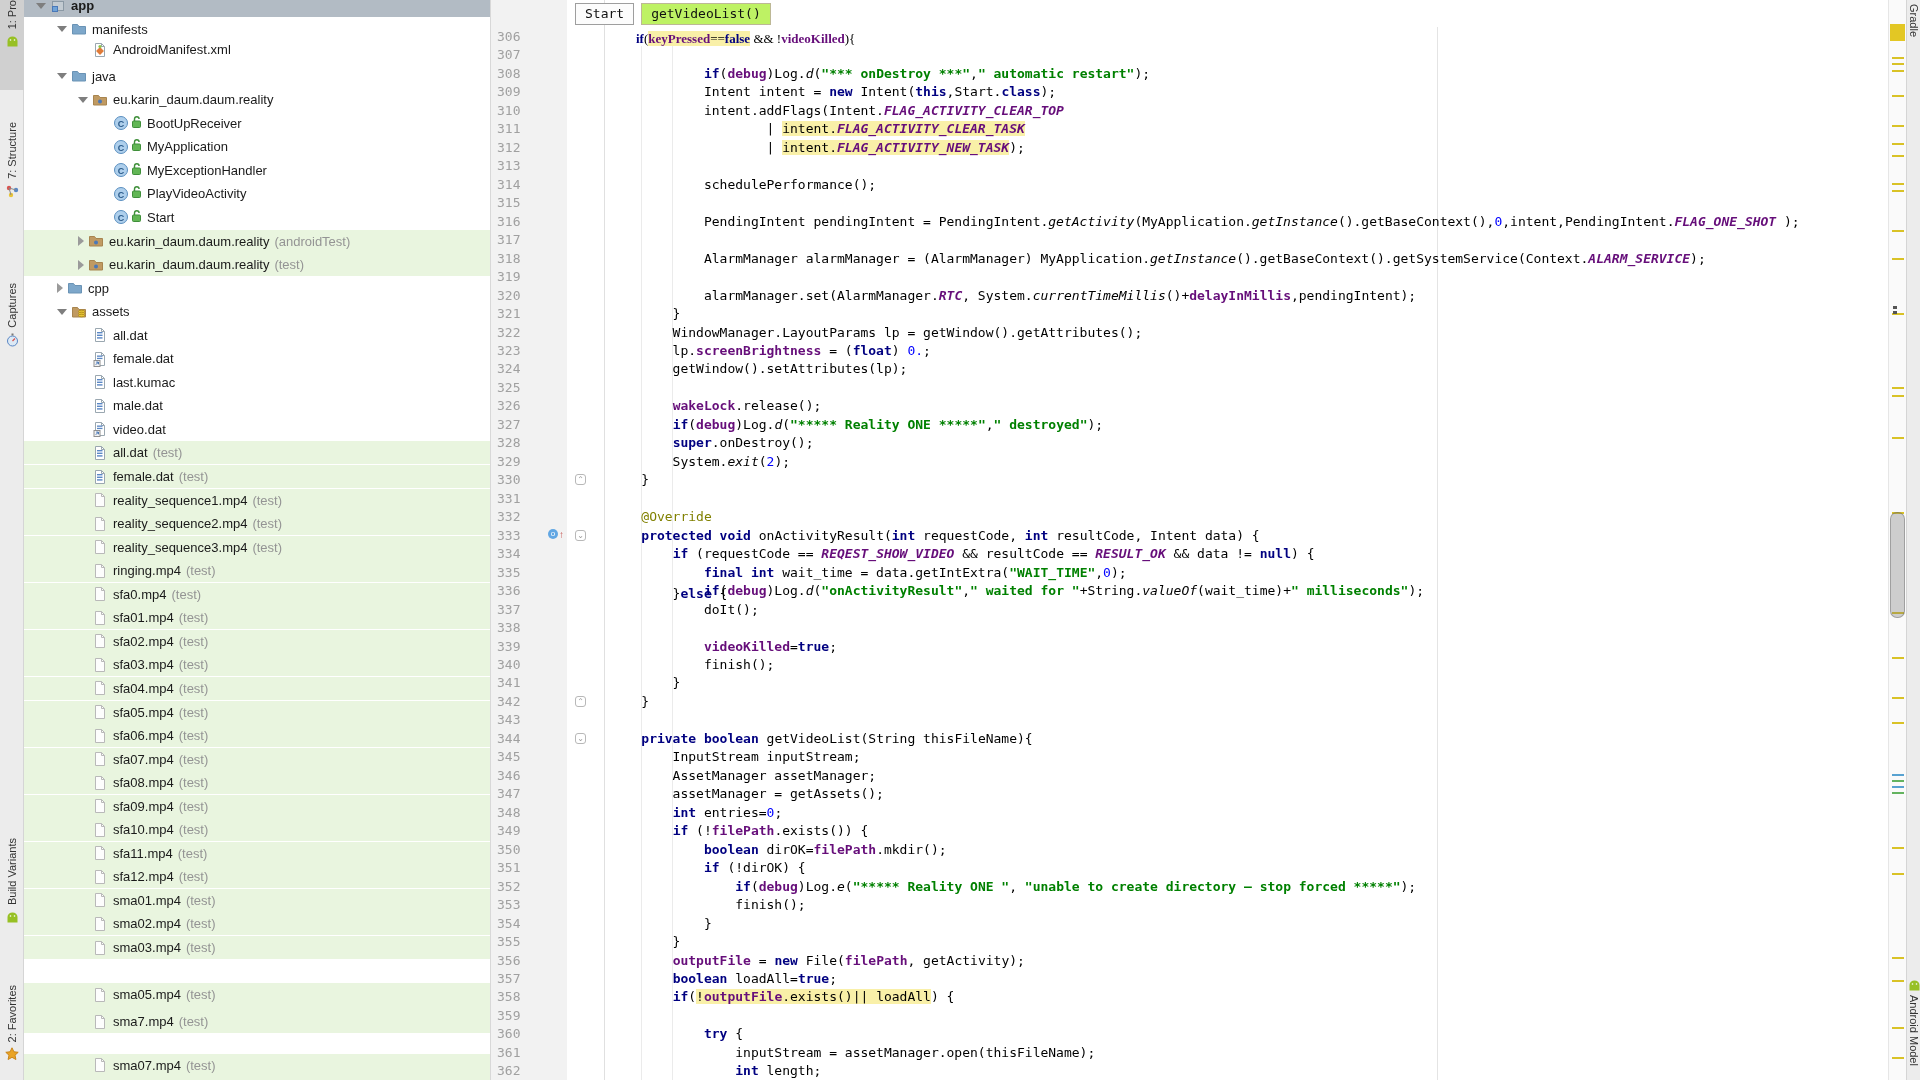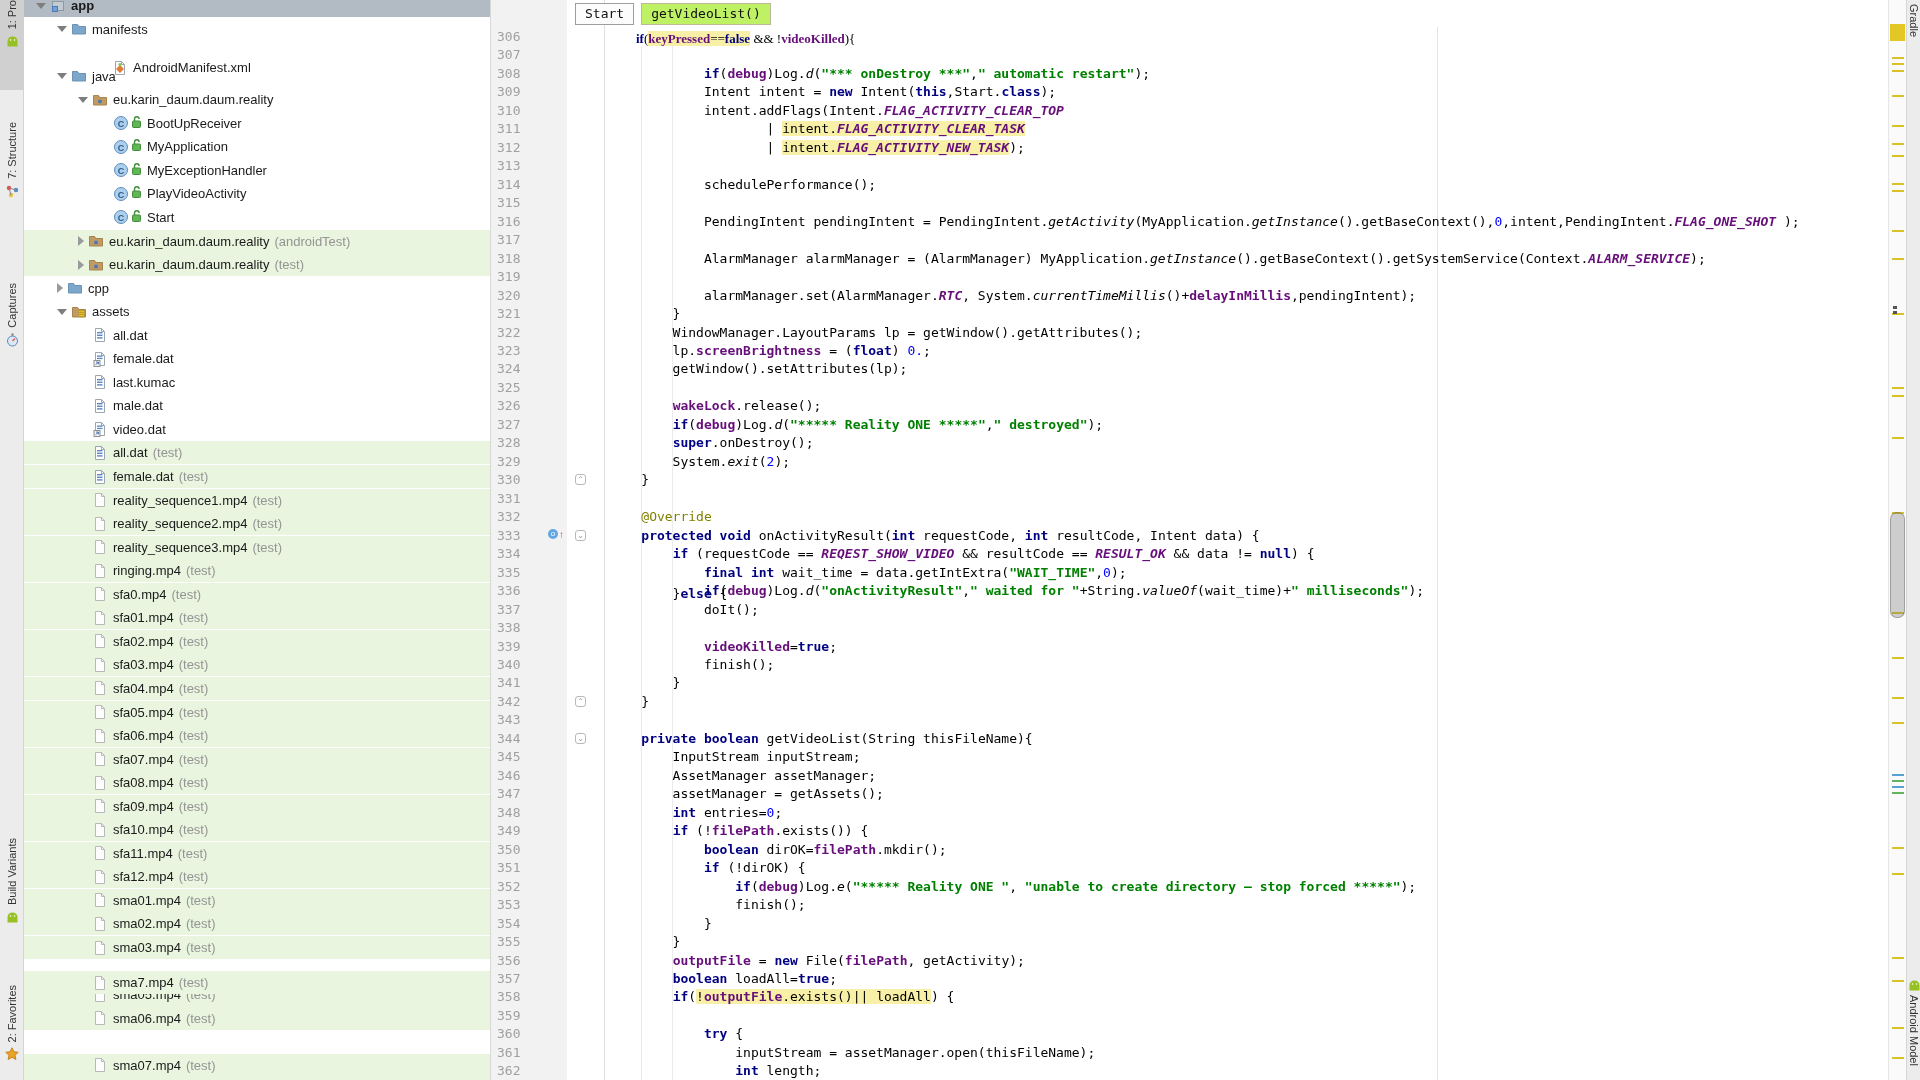--- a/index.html
+++ b/index.html
@@ -114,21 +114,21 @@
           </svg></span>
         <span class="tlabel">app</span>
       </div>
       <div class="trow" style="top: 17.55px; padding-left: 33px;">
         <span class="arrow down"></span>
         <span class="ticon"><svg width="16" height="16" viewBox="0 0 16 16" xmlns="http://www.w3.org/2000/svg">
             <path d="M1.5 3.5h5l1.5 2h6.5v7.5h-13z" fill="#7da7ca" stroke="#6a93b5"></path>
           </svg></span>
         <span class="tlabel">manifests</span>
       </div>
-      <div class="trow" style="top: 56px; padding-left: 74px; text-align: center;">
+      <div class="trow" style="top: 38px; padding-left: 54px; text-align: center;">
         <span class="arrow " style="width: 10px; border-left: none;"></span>
         <span class="ticon"><svg width="16" height="16" viewBox="0 0 16 16" xmlns="http://www.w3.org/2000/svg">
             <path d="M3.5 1.5h6l3 3v10h-9z" fill="#fff" stroke="#9aa7b0"></path>
             <path d="M9.5 1.5v3h3" fill="none" stroke="#9aa7b0"></path>
             <rect x="5.2" y="6.2" width="5.6" height="5.6" transform="rotate(45 8 9)" fill="#e07b39"></rect>
             <circle cx="8" cy="4.5" r="1.6" fill="#8bc34a"></circle>
           </svg></span>
         <span class="tlabel">AndroidManifest.xml</span>
       </div>
       <div class="trow" style="top: 64.65px; padding-left: 33px;">
@@ -522,21 +522,21 @@
       </div>
       <div class="trow green" style="top: 1006.65px; padding-left: 54px;">
         <span class="arrow " style="width: 10px; border-left: none;"></span>
         <span class="ticon"><svg width="16" height="16" viewBox="0 0 16 16" xmlns="http://www.w3.org/2000/svg">
             <path d="M3.5 1.5h6l3 3v10h-9z" fill="#fdfdfd" stroke="#b9b9b9"></path>
             <path d="M9.5 1.5v3h3" fill="none" stroke="#b9b9b9"></path>
           </svg></span>
         <span class="tlabel">sma06.mp4</span>
         <span class="tsuffix">(test)</span>
       </div>
-      <div class="trow green" style="top: 971px; padding-left: 54px;">
+      <div class="trow green" style="top: 1010px; padding-left: 54px;">
         <span class="arrow " style="width: 10px; border-left: none;"></span>
         <span class="ticon"><svg width="16" height="16" viewBox="0 0 16 16" xmlns="http://www.w3.org/2000/svg">
             <path d="M3.5 1.5h6l3 3v10h-9z" fill="#fdfdfd" stroke="#b9b9b9"></path>
             <path d="M9.5 1.5v3h3" fill="none" stroke="#b9b9b9"></path>
           </svg></span>
         <span class="tlabel">sma7.mp4</span>
         <span class="tsuffix">(test)</span>
       </div>
       <div class="trow green" style="top: 1053.75px; padding-left: 54px;">
         <span class="arrow " style="width: 10px; border-left: none;"></span>

